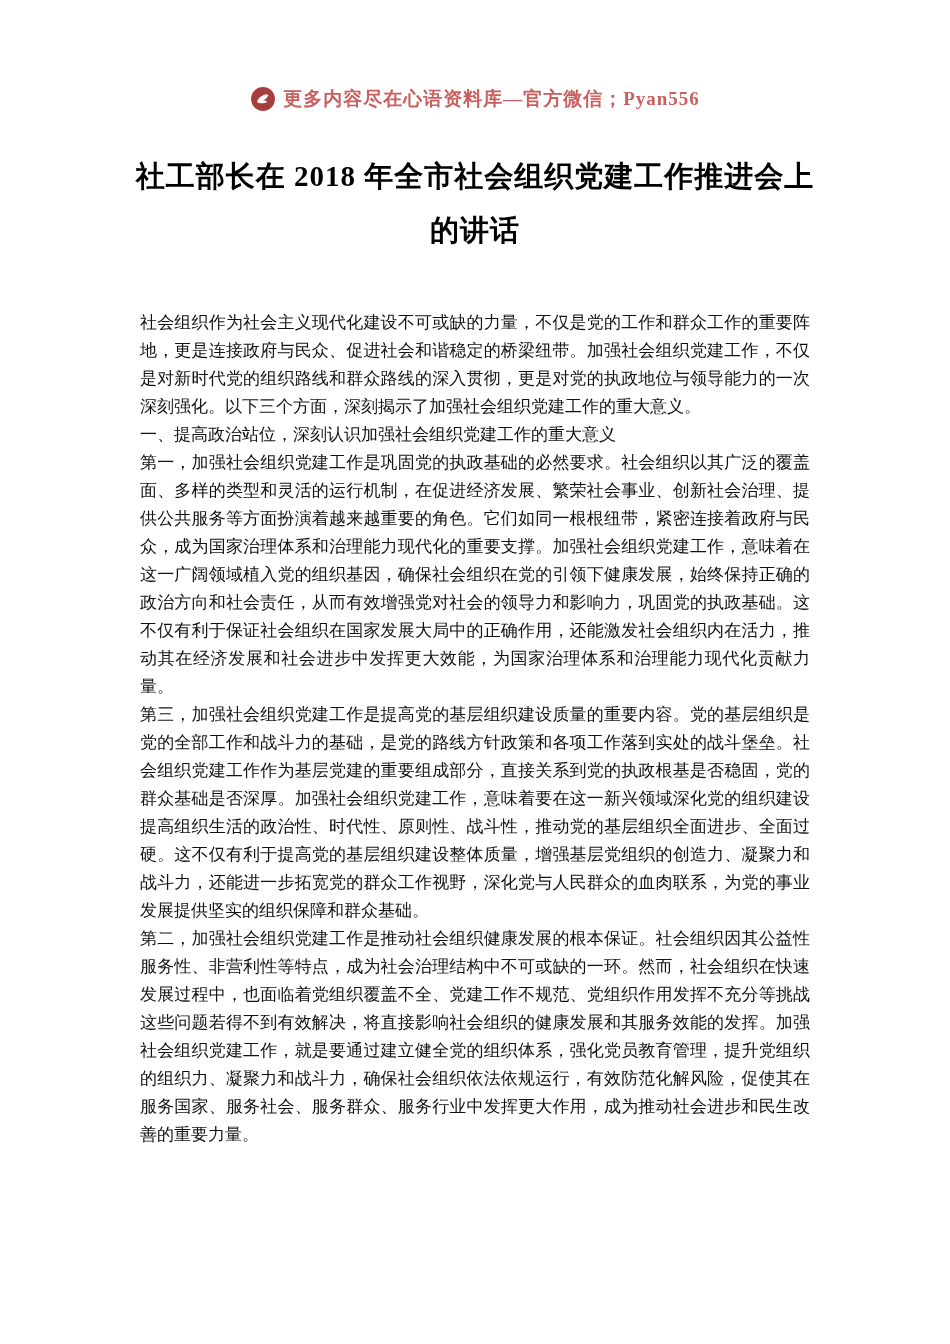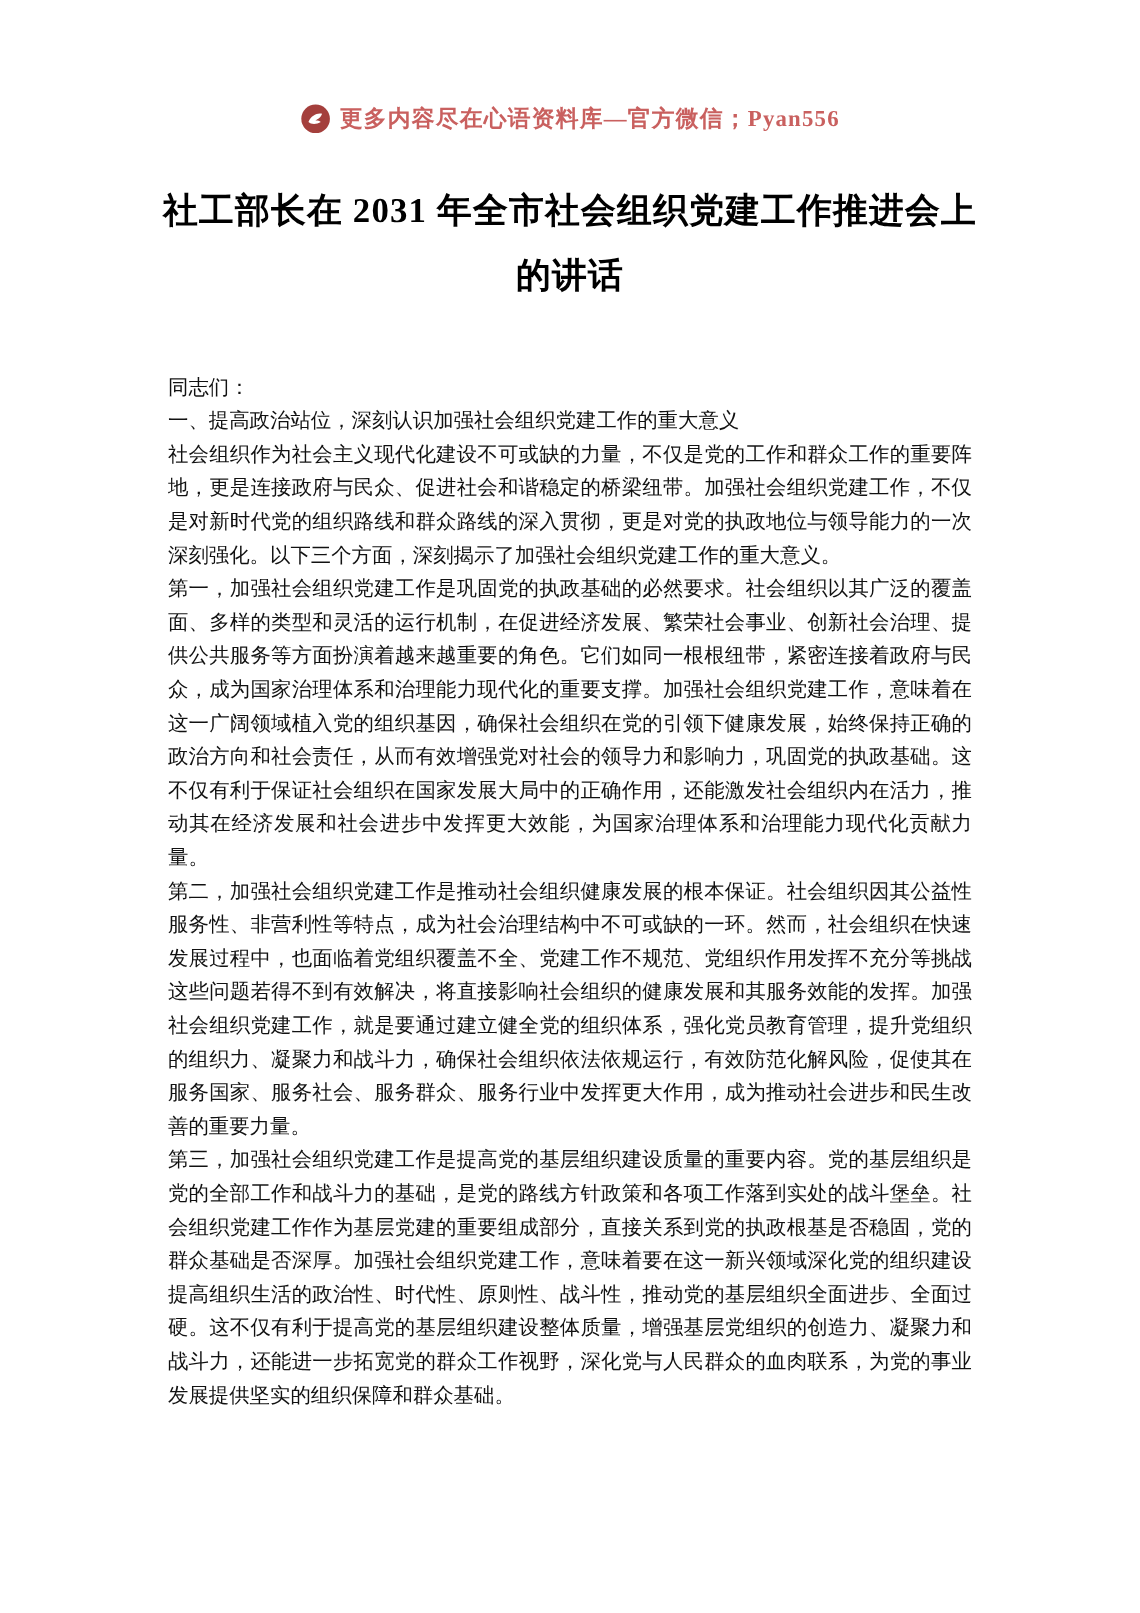--- a/index.html
+++ b/index.html
@@ -63,24 +63,23 @@
   <div class="watermark watermark-header">
     <span class="logo-badge">
       <svg viewBox="0 0 24 24" width="26" height="26" aria-hidden="true">
         <circle cx="12" cy="12" r="11" fill="#a43f3c"></circle>
         <path d="M6.5 14.5c2-5.2 7.2-7.4 10.5-6.3-1 3-3.1 4.1-5.2 5.1 1.3-.1 3.1.1 4.2 1.2-3.2 2-7.5 2-9.5 0z" fill="#ffffff"></path>
       </svg>
     </span>
     <span class="watermark-text">更多内容尽在心语资料库—官方微信；Pyan556</span>
   </div>
 
-  <h1 class="doc-title">社工部长在 2031 年全市社会组织党建工作推进会上的讲话</h1>
+  <h1 class="doc-title">社工部长在 2018 年全市社会组织党建工作推进会上的讲话</h1>
 
   <div class="doc-body">
-    <p>同志们：</p>
+    <p>社会组织作为社会主义现代化建设不可或缺的力量，不仅是党的工作和群众工作的重要阵地，更是连接政府与民众、促进社会和谐稳定的桥梁纽带。加强社会组织党建工作，不仅是对新时代党的组织路线和群众路线的深入贯彻，更是对党的执政地位与领导能力的一次深刻强化。以下三个方面，深刻揭示了加强社会组织党建工作的重大意义。</p>
     <p>一、提高政治站位，深刻认识加强社会组织党建工作的重大意义</p>
-    <p>社会组织作为社会主义现代化建设不可或缺的力量，不仅是党的工作和群众工作的重要阵地，更是连接政府与民众、促进社会和谐稳定的桥梁纽带。加强社会组织党建工作，不仅是对新时代党的组织路线和群众路线的深入贯彻，更是对党的执政地位与领导能力的一次深刻强化。以下三个方面，深刻揭示了加强社会组织党建工作的重大意义。</p>
     <p>第一，加强社会组织党建工作是巩固党的执政基础的必然要求。社会组织以其广泛的覆盖面、多样的类型和灵活的运行机制，在促进经济发展、繁荣社会事业、创新社会治理、提供公共服务等方面扮演着越来越重要的角色。它们如同一根根纽带，紧密连接着政府与民众，成为国家治理体系和治理能力现代化的重要支撑。加强社会组织党建工作，意味着在这一广阔领域植入党的组织基因，确保社会组织在党的引领下健康发展，始终保持正确的政治方向和社会责任，从而有效增强党对社会的领导力和影响力，巩固党的执政基础。这不仅有利于保证社会组织在国家发展大局中的正确作用，还能激发社会组织内在活力，推动其在经济发展和社会进步中发挥更大效能，为国家治理体系和治理能力现代化贡献力量。</p>
+    <p>第三，加强社会组织党建工作是提高党的基层组织建设质量的重要内容。党的基层组织是党的全部工作和战斗力的基础，是党的路线方针政策和各项工作落到实处的战斗堡垒。社会组织党建工作作为基层党建的重要组成部分，直接关系到党的执政根基是否稳固，党的群众基础是否深厚。加强社会组织党建工作，意味着要在这一新兴领域深化党的组织建设提高组织生活的政治性、时代性、原则性、战斗性，推动党的基层组织全面进步、全面过硬。这不仅有利于提高党的基层组织建设整体质量，增强基层党组织的创造力、凝聚力和战斗力，还能进一步拓宽党的群众工作视野，深化党与人民群众的血肉联系，为党的事业发展提供坚实的组织保障和群众基础。</p>
     <p>第二，加强社会组织党建工作是推动社会组织健康发展的根本保证。社会组织因其公益性服务性、非营利性等特点，成为社会治理结构中不可或缺的一环。然而，社会组织在快速发展过程中，也面临着党组织覆盖不全、党建工作不规范、党组织作用发挥不充分等挑战这些问题若得不到有效解决，将直接影响社会组织的健康发展和其服务效能的发挥。加强社会组织党建工作，就是要通过建立健全党的组织体系，强化党员教育管理，提升党组织的组织力、凝聚力和战斗力，确保社会组织依法依规运行，有效防范化解风险，促使其在服务国家、服务社会、服务群众、服务行业中发挥更大作用，成为推动社会进步和民生改善的重要力量。</p>
-    <p>第三，加强社会组织党建工作是提高党的基层组织建设质量的重要内容。党的基层组织是党的全部工作和战斗力的基础，是党的路线方针政策和各项工作落到实处的战斗堡垒。社会组织党建工作作为基层党建的重要组成部分，直接关系到党的执政根基是否稳固，党的群众基础是否深厚。加强社会组织党建工作，意味着要在这一新兴领域深化党的组织建设提高组织生活的政治性、时代性、原则性、战斗性，推动党的基层组织全面进步、全面过硬。这不仅有利于提高党的基层组织建设整体质量，增强基层党组织的创造力、凝聚力和战斗力，还能进一步拓宽党的群众工作视野，深化党与人民群众的血肉联系，为党的事业发展提供坚实的组织保障和群众基础。</p>
   </div>
 
 </div>
 
 </body></html>

